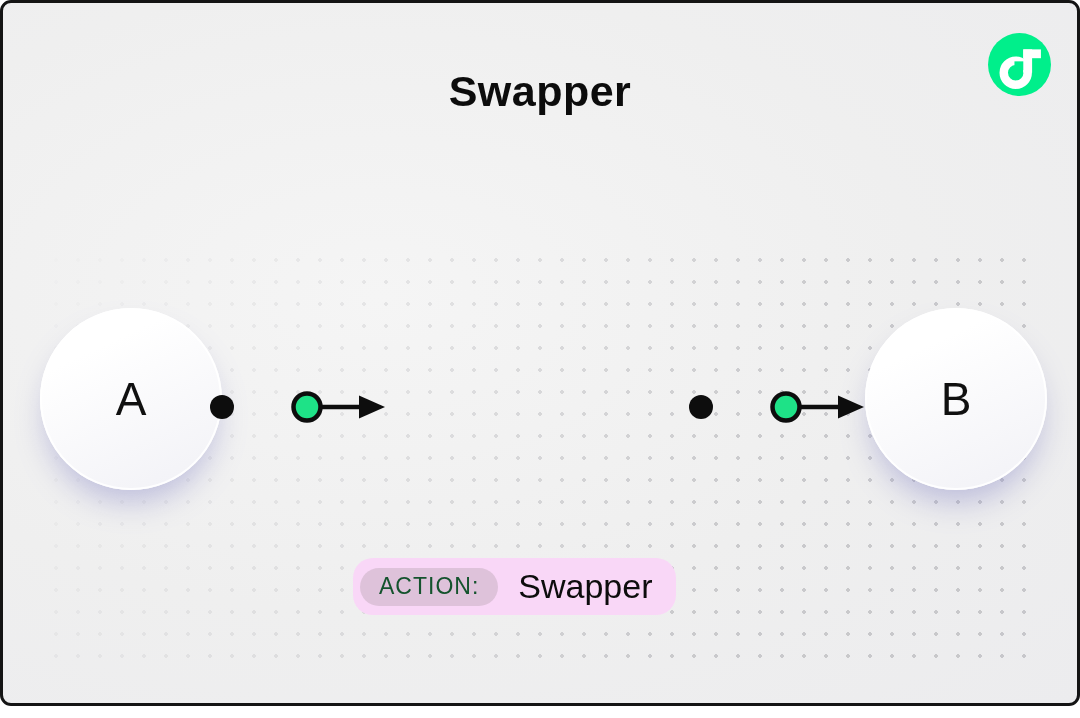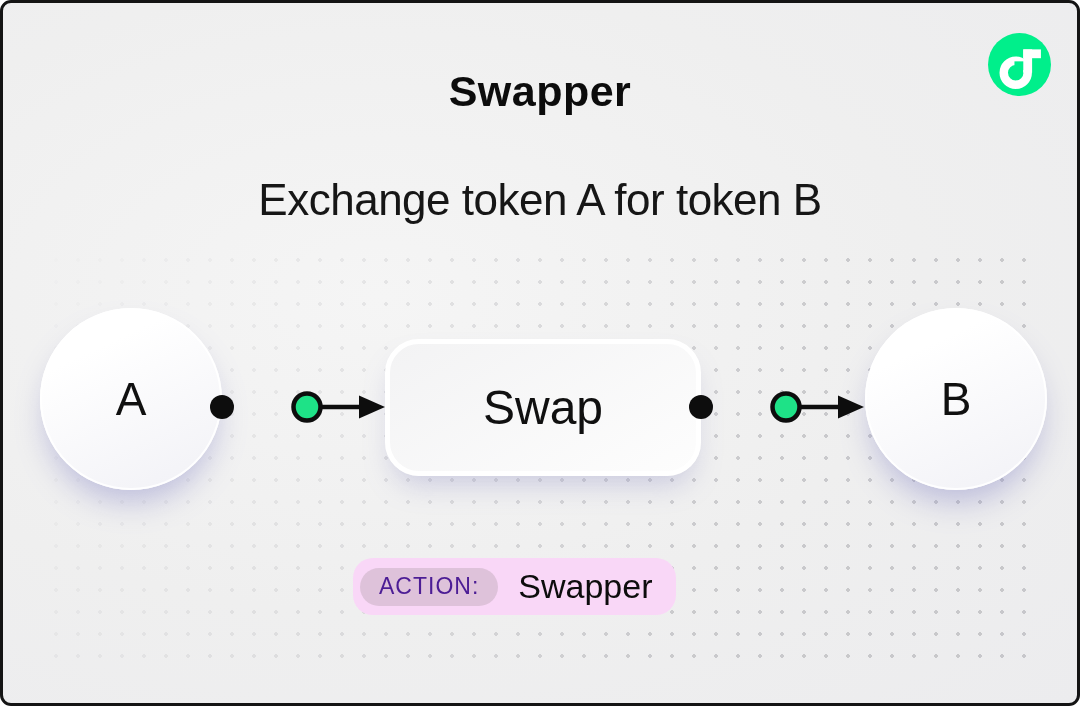--- a/index.html
+++ b/index.html
@@ -54,21 +54,21 @@
   .connector { position:absolute; width:190px; height:56px; z-index:3; }
   .connector-left  { left:205px; top:376px; }
   .connector-right { left:684px; top:376px; }
 
   .badge {
     position:absolute; left:350px; top:555px; height:57px;
     background:#F9D7F7; border-radius:20px;
     display:inline-flex; align-items:center; padding:0 24px 0 7px; z-index:3;
   }
   .badge-label {
-    background:#DEC2DA; color:#4c1d95; height:38px; border-radius:19px;
+    background:#DEC2DA; color:#14532d; height:38px; border-radius:19px;
     padding:0 19px; display:flex; align-items:center;
     font-size:23px; font-weight:500; letter-spacing:1px;
   }
   .badge-value { font-size:34px; color:#0d0d0d; margin-left:20px; letter-spacing:0px; }
 </style>
 </head>
 <body>
 
 <div class="frame">
 
@@ -78,44 +78,40 @@
     <svg viewBox="0 0 100 100" width="63" height="63">
       <circle cx="50" cy="50" r="50" fill="#00EF8B"></circle>
       <circle cx="44" cy="63" r="19" fill="none" stroke="#ffffff" stroke-width="13.5"></circle>
       <rect x="56" y="26" width="14" height="37" fill="#ffffff"></rect>
       <rect x="56" y="26" width="28" height="14" fill="#ffffff"></rect>
       <rect x="42" y="45" width="14" height="14" fill="#00EF8B"></rect>
     </svg>
   </div>
 
   <h1 class="title">Swapper</h1>
-  <div class="subtitle">Exchange token A for token B</div>
 
   <div class="node node-a">
     <span>A</span>
   </div>
 
   <svg class="connector connector-left" viewBox="0 0 190 56">
     <defs>
       <linearGradient id="gradL" x1="0" y1="0" x2="1" y2="0">
         <stop offset="0%" stop-color="#141414"></stop>
         <stop offset="45%" stop-color="#141414"></stop>
         <stop offset="95%" stop-color="#18E085"></stop>
       </linearGradient>
     </defs>
     <line x1="14" y1="28" x2="86" y2="28" stroke="url(#gradL)" stroke-width="5"></line>
     <line x1="99" y1="28" x2="156" y2="28" stroke="#0d0d0d" stroke-width="4.5"></line>
     <polygon points="151,16.5 177,28 151,39.5" fill="#0d0d0d"></polygon>
     <circle cx="14" cy="28" r="12" fill="#0d0d0d"></circle>
     <circle cx="99" cy="28" r="13.5" fill="#1EE287" stroke="#0d0d0d" stroke-width="4.5"></circle>
   </svg>
 
-  <div class="swap-box">
-    <span>Swap</span>
-  </div>
 
   <svg class="connector connector-right" viewBox="0 0 190 56">
     <defs>
       <linearGradient id="gradR" x1="0" y1="0" x2="1" y2="0">
         <stop offset="0%" stop-color="#141414"></stop>
         <stop offset="45%" stop-color="#141414"></stop>
         <stop offset="95%" stop-color="#18E085"></stop>
       </linearGradient>
     </defs>
     <line x1="14" y1="28" x2="86" y2="28" stroke="url(#gradR)" stroke-width="5"></line>

